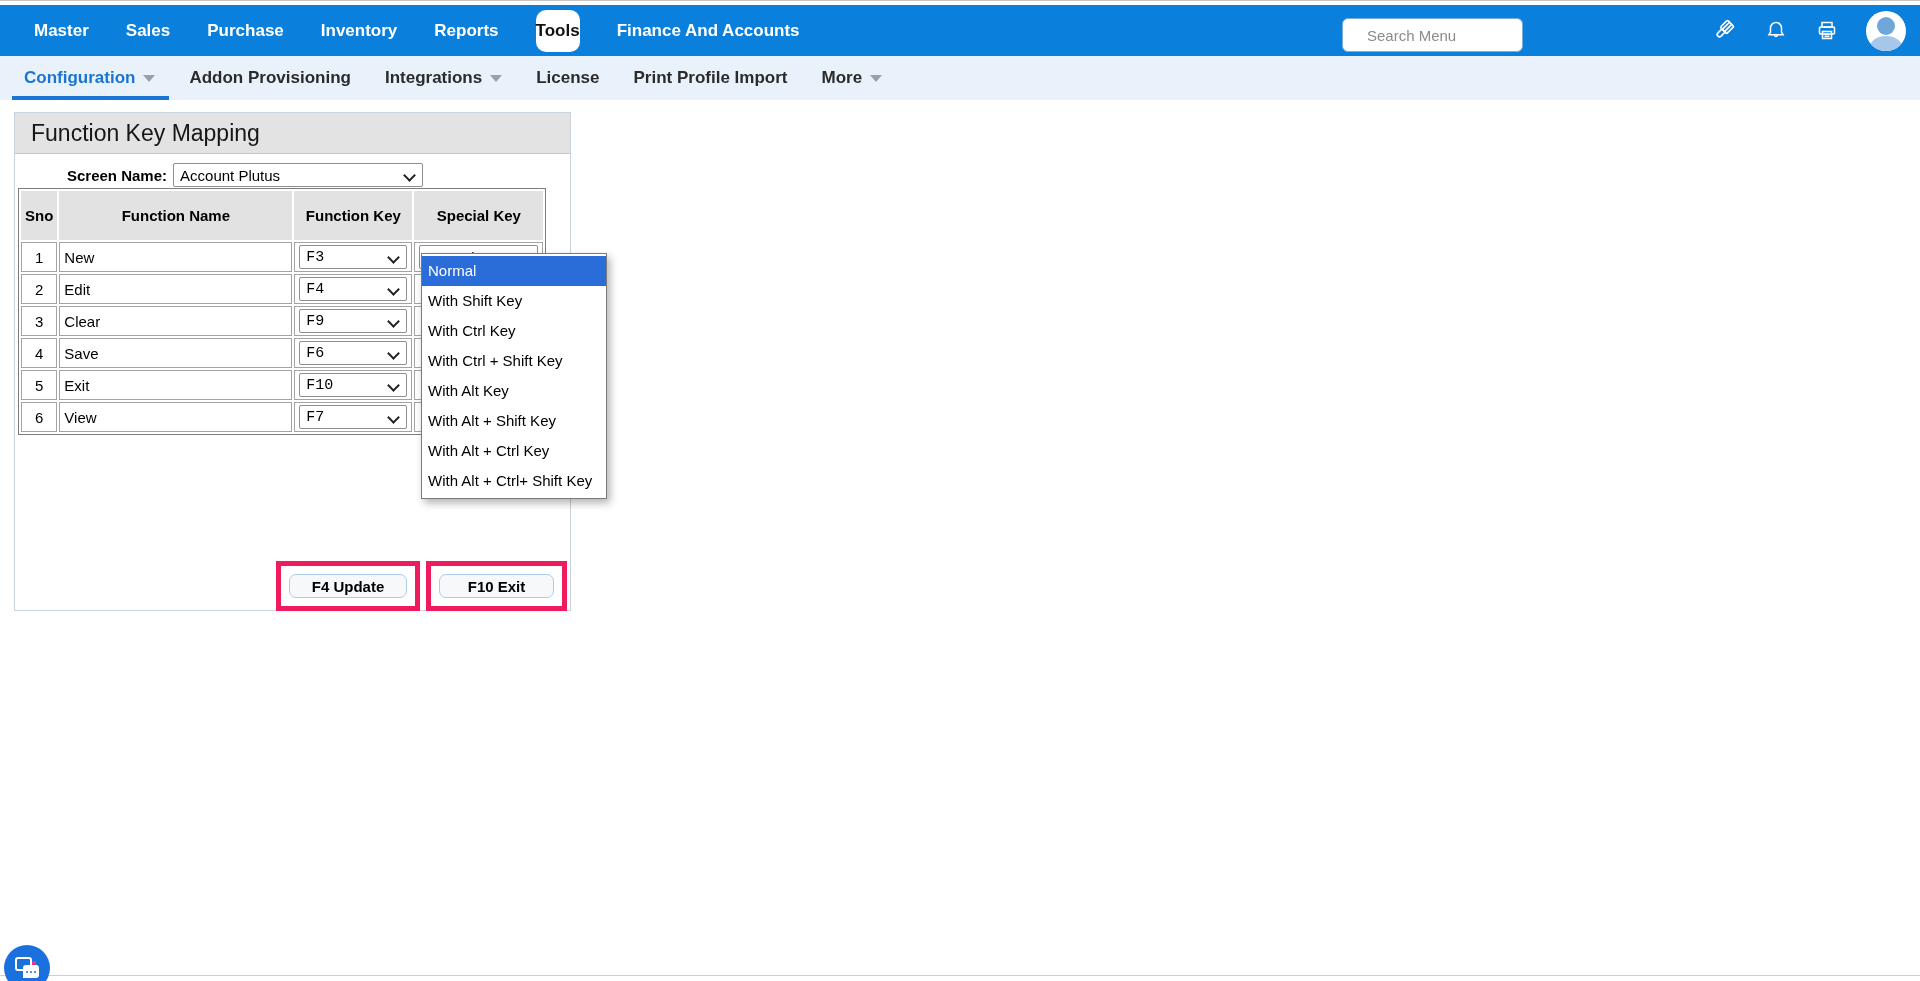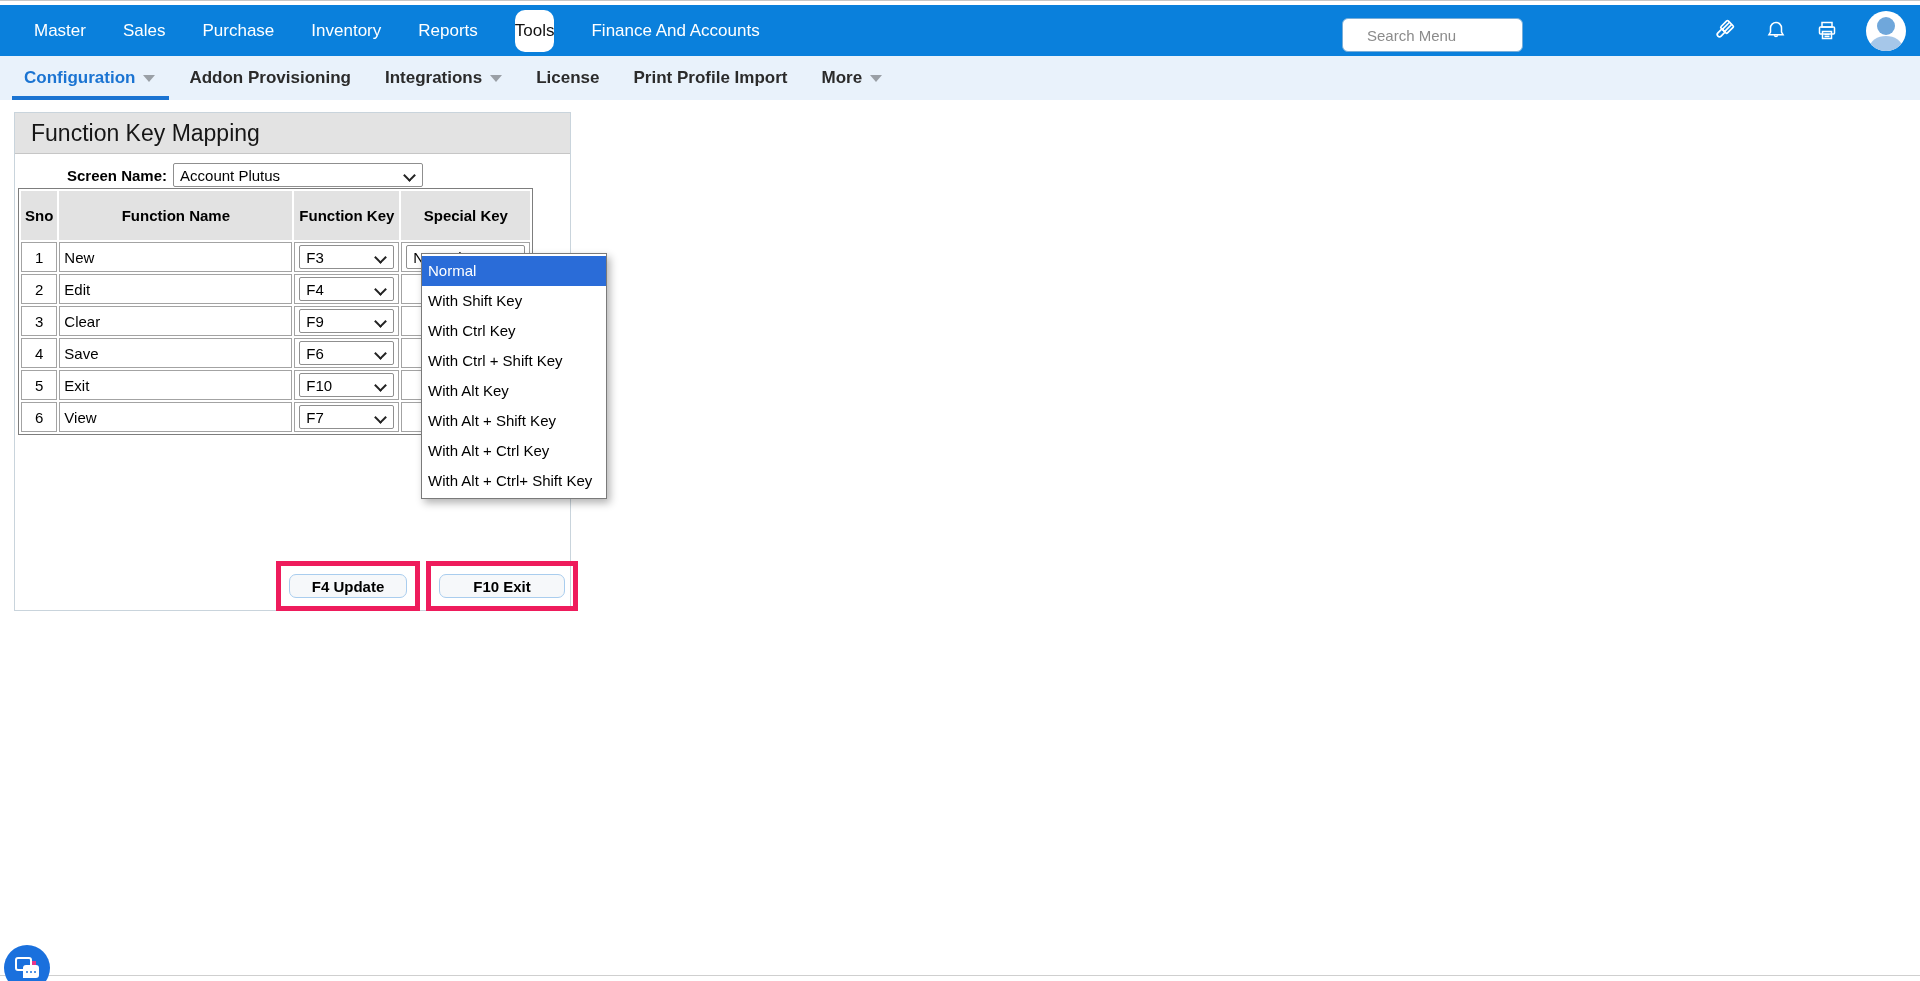--- a/index.html
+++ b/index.html
@@ -5,21 +5,21 @@
   * { margin:0; padding:0; box-sizing:border-box; }
   html,body { width:1920px; height:981px; overflow:hidden; background:#fff;
               font-family:"Liberation Sans", sans-serif; }
   .page { position:relative; width:1920px; height:981px; background:#fff; }
 
   
   .top-hairline { position:absolute; left:0; top:0; width:100%; height:1px; background:#c7c7c7; }
   .navbar { position:absolute; left:0; top:5px; width:1920px; height:51px; background:#0a80dc;
             display:flex; align-items:center; padding-left:34px; }
   .nav-items { display:flex; align-items:center; gap:37px; }
-  .nav-item { color:#fff; font-size:17px; font-weight:400; cursor:pointer; white-space:nowrap; }
+  .nav-item { color:#fff; font-size:17px; font-weight:700; cursor:pointer; white-space:nowrap; }
   .nav-item.active { background:#fff; color:#111; border-radius:10px; padding:11px 0; }
   .search-wrap { position:absolute; left:1342px; top:13px; }
   .search-input { width:181px; height:34px; border:1px solid #79aed8; border-radius:6px;
                   padding:0 24px; font-size:15px; font-family:"Liberation Sans",sans-serif;
                   color:#333; outline:none; }
   .search-input::placeholder { color:#8b8b8b; }
   .nav-icons { position:absolute; right:14px; top:0; height:51px; display:flex; align-items:center; gap:27px; }
   .icon-btn { display:flex; align-items:center; justify-content:center; cursor:pointer; }
   .avatar { width:40px; height:40px; border-radius:50%; background:#fff; position:relative; overflow:hidden; cursor:pointer; }
   .avatar .head { position:absolute; left:11px; top:6px; width:18px; height:18px; border-radius:50%; background:#6fa7db; }
@@ -51,37 +51,37 @@
          border-right:2px solid #222; border-bottom:2px solid #222; transform:rotate(45deg); }
   .screen-sel { width:250px; margin-left:6px; }
 
   
   .fk-wrap { position:absolute; left:3px; top:75px; border:1px solid #7d7d7d; background:#fff; }
   table.fk { border-collapse:separate; border-spacing:2px; }
   table.fk th { background:#e2e2e2; font-size:15px; font-weight:700; color:#000; height:26px; padding:16px 4px; }
   table.fk td { border:1px solid #a3a3a3; background:#fff; height:30px; font-size:15px; color:#000; padding:0 4px; }
   .col-sno { width:28px; text-align:center; }
   .col-name { width:233px; }
-  .col-key { width:105px; }
+  .col-key { width:118px; }
   .col-special { width:123px; }
   td.cell-key { padding:2px; }
-  .key-sel { width:100%; }
+  .key-sel { width:100%;font-family:Liberation Mono, monospace; }
   .special-sel { width:119px; }
 
   
   .dropdown { position:absolute; left:421px; top:253px; width:186px; background:#fff;
               border:1px solid #7a7a7a; box-shadow:3px 4px 8px rgba(0,0,0,.30); z-index:10; padding:2px 0; }
   .dd-option { height:30px; line-height:30px; font-size:15px; color:#000; padding-left:6px;
                cursor:pointer; white-space:nowrap; }
   .dd-option.selected { background:#2a6cd8; color:#fff; }
 
   
   .hl-box { position:absolute; border:5px solid #ee1c5c; }
   .hl-update { left:261px; top:448px; width:144px; height:50px; }
-  .hl-exit   { left:411px; top:448px; width:152px; height:50px; }
+  .hl-exit   { left:411px; top:448px; width:141px; height:50px; }
   .btn { position:absolute; left:8px; top:8px; right:8px; bottom:8px; background:#f6f8fa;
          border:1px solid #a9cdee; border-radius:7px; font-size:15px; font-weight:700; color:#000;
          display:flex; align-items:center; justify-content:center; cursor:pointer;
          font-family:"Liberation Sans",sans-serif; }
 
   
   .bottom-line { position:absolute; left:0; top:975px; width:100%; height:1px; background:#cfcfcf; }
   .chat-fab { position:absolute; left:4px; top:945px; width:46px; height:46px; border-radius:50%;
               background:#1a70dd; cursor:pointer; }
   .chat-b1 { position:absolute; left:11px; top:12px; width:17px; height:14px;

